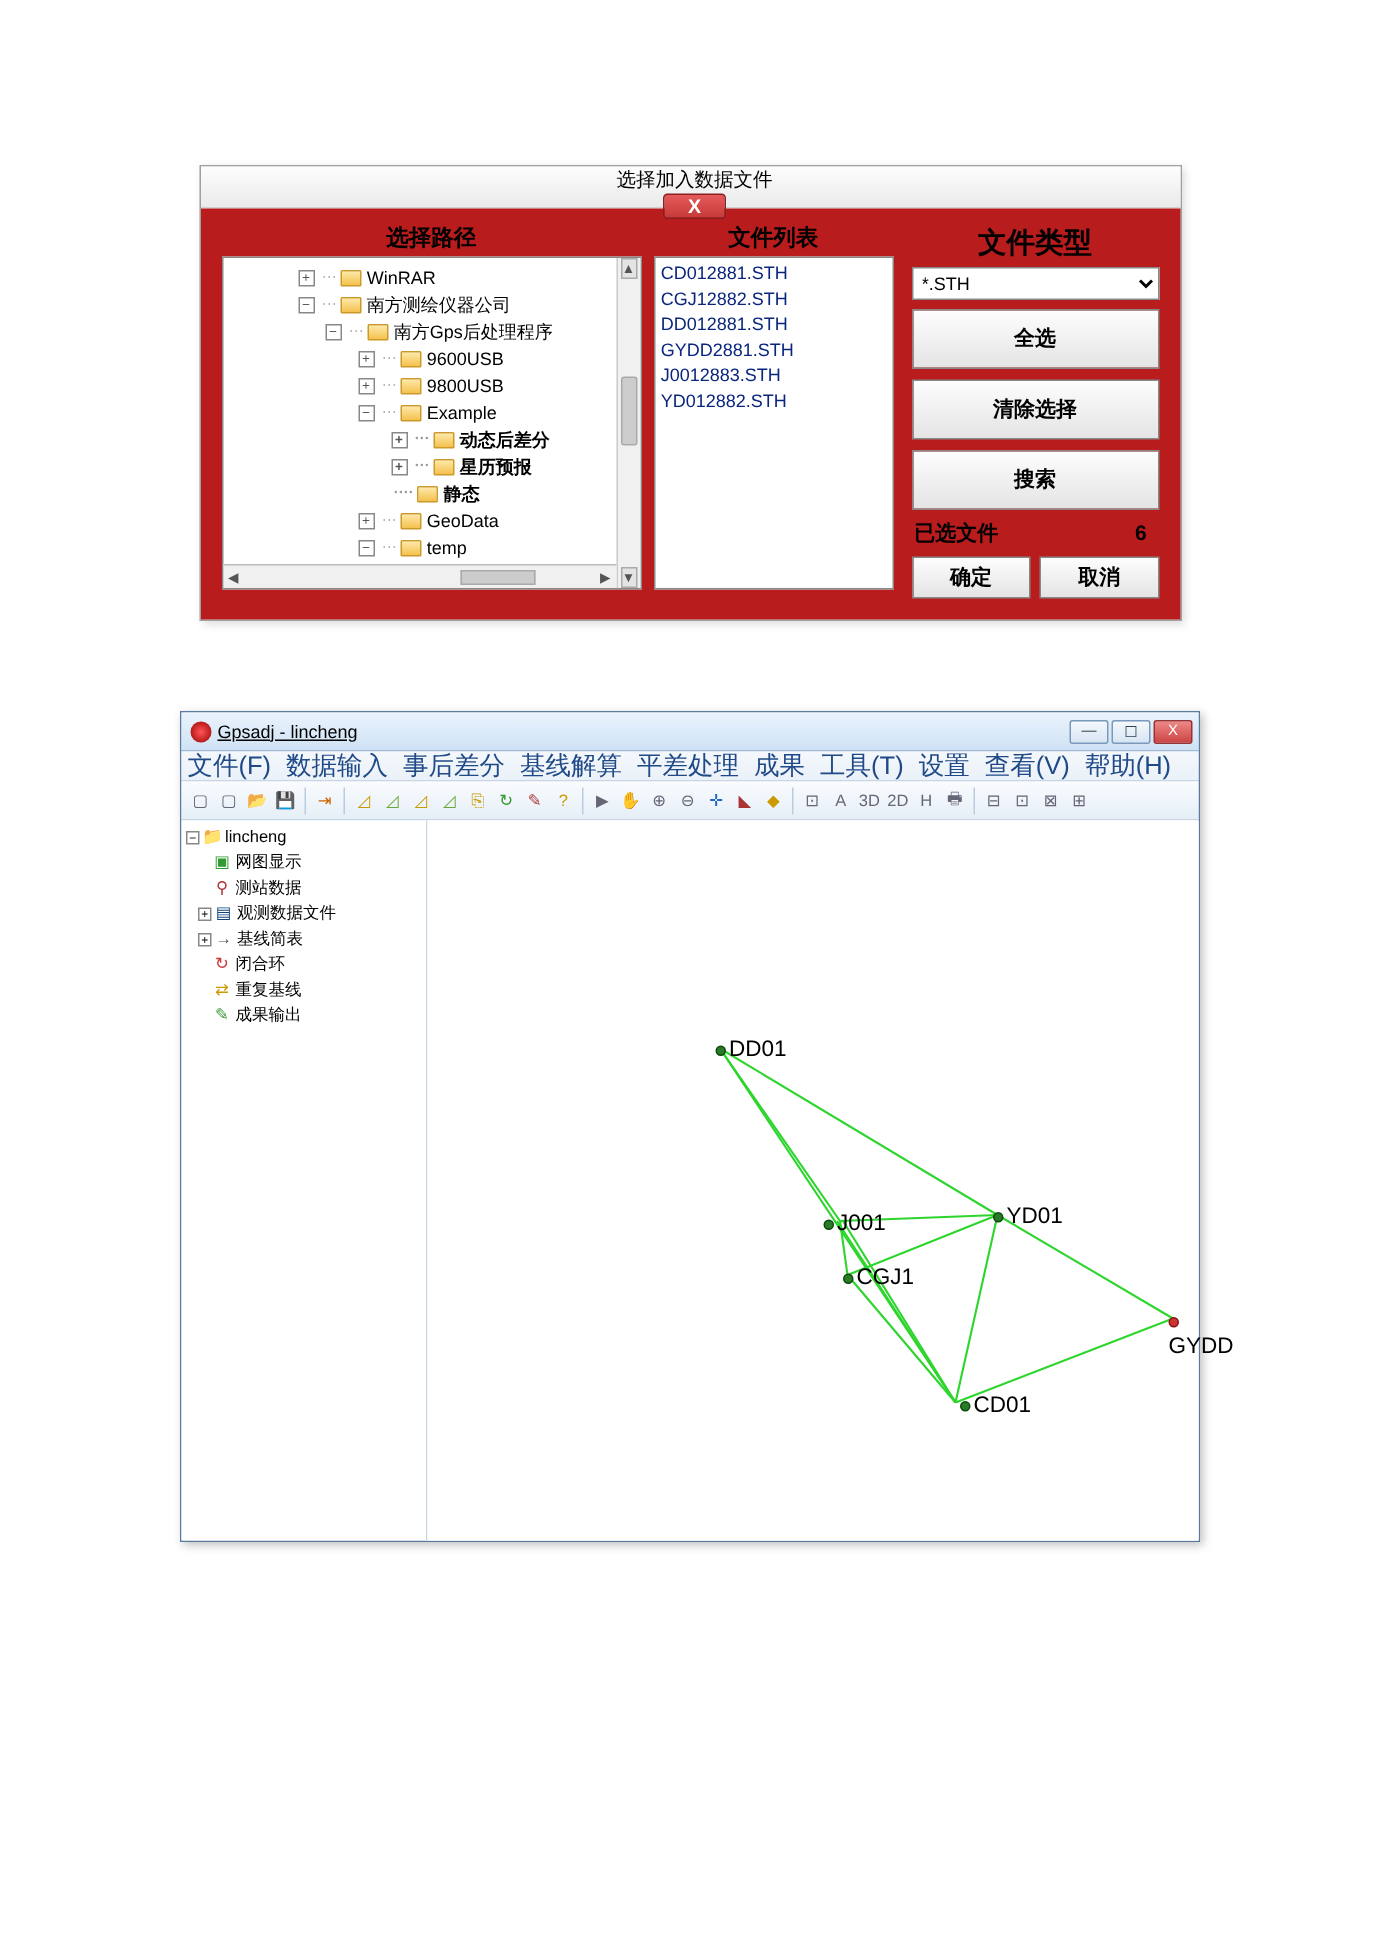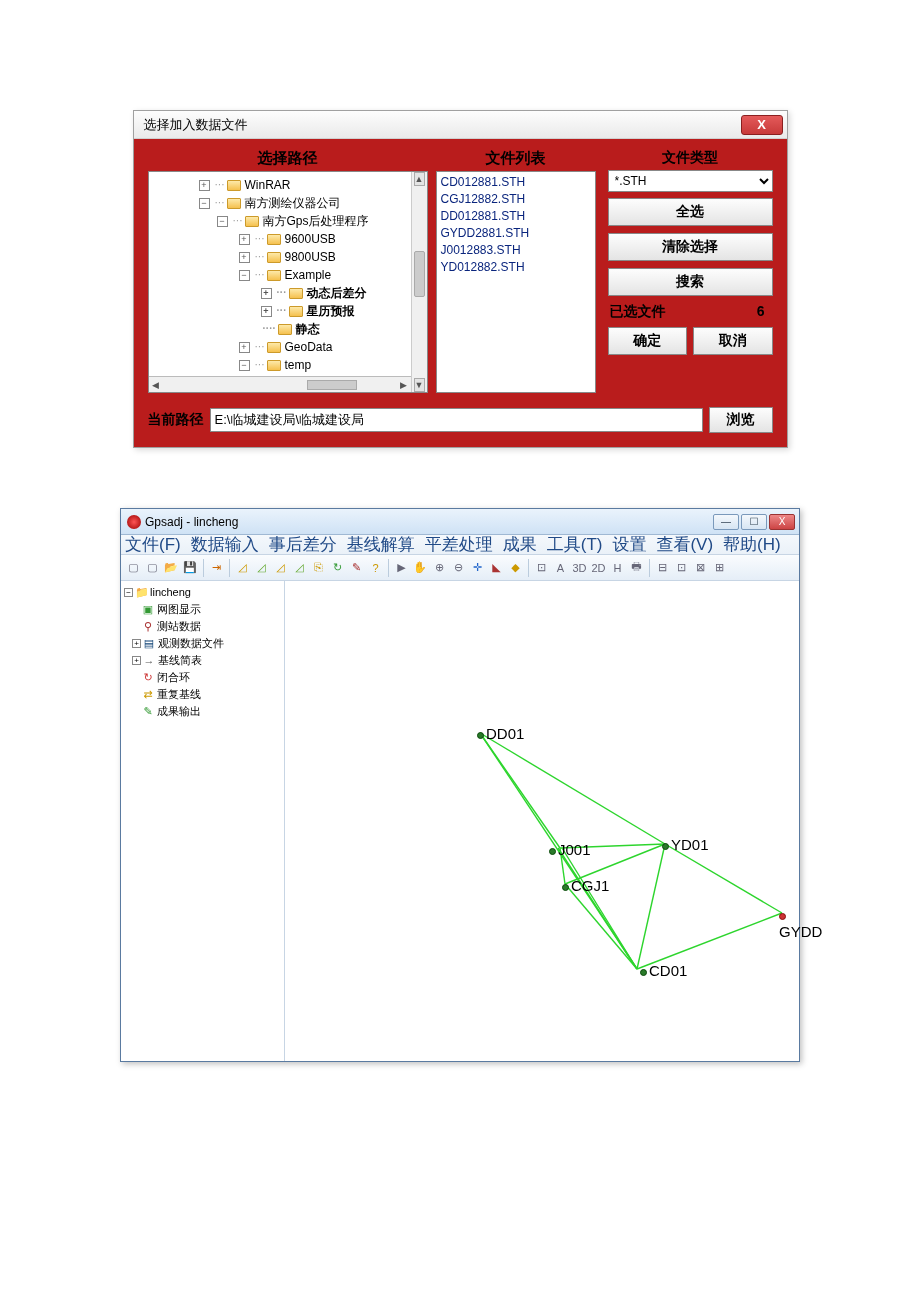--- a/index.html
+++ b/index.html
@@ -1,20 +1,20 @@
 <!DOCTYPE html>
 <html><head>
 <meta charset="utf-8">
 <style>
 * { box-sizing: border-box; margin: 0; padding: 0; font-family: "Microsoft YaHei", SimSun, sans-serif; }
 body { background: #fff; width: 920px; padding: 40px 0 60px 0; }
 
 
 .dialog1 { width: 655px; margin: 70px auto 60px auto; border: 1px solid #a0a0a0; background: #f0f0f0; box-shadow: 2px 2px 6px rgba(0,0,0,.15); }
-.d1-title { height: 28px; background: linear-gradient(#fdfdfd,#eaeaea); display:flex; align-items:center; justify-content:space-between; padding: 0 4px 0 10px; font-size:13px; border-bottom:1px solid #d0d0d0;}
+.d1-title { height: 28px; background: linear-gradient(#fdfdfd,#eaeaea); display:flex; align-items:center; justify-content:space-between; padding: 0 4px 0 10px; font-size:13px; border-bottom:1px solid #d0d0d0;flex-direction:column;}
 .d1-title .close { width:42px; height:20px; background: linear-gradient(#e45a5a,#c83a3a); color:#fff; border:1px solid #8a1f1f; border-radius:3px; display:flex; align-items:center; justify-content:center; font-weight:bold; font-size:13px; cursor:pointer;}
 .d1-body { padding: 10px 14px 14px 14px; background:#b91c1c;}
 .d1-top { display:flex; gap:8px; }
 .col-path { width: 280px; }
 .col-files { width: 160px; }
 .col-right { flex:1; padding-left:4px;}
 .section-head { text-align:center; font-weight:bold; font-size:15px; margin-bottom:3px;}
 .tree-box { border:1px solid #888; background:#fff; height: 222px; overflow:hidden; position:relative;}
 .tree-scroll { position:absolute; right:0; top:0; bottom:0; width:16px; background:#f0f0f0; border-left:1px solid #ccc;}
 .tree-scroll .thumb { position:absolute; left:2px; right:2px; top:36%; height:46px; background:#ccc; border:1px solid #aaa; border-radius:2px;}
@@ -27,36 +27,36 @@
 .tree-row .folder { display:inline-block; width:14px; height:11px; background:linear-gradient(#fde9a9,#f5c14e); border:1px solid #cc9a2a; border-radius:1px; margin-right:4px;}
 .tree-row.bold { font-weight:bold;}
 .ind1{padding-left:46px;} .ind2{padding-left:64px;} .ind3{padding-left:86px;} .ind4{padding-left:108px;}
 .hbar { height:16px; border-top:1px solid #bbb; background:#f0f0f0; position:absolute; left:0; right:16px; bottom:0; display:flex; align-items:center; justify-content:space-between;}
 .hbar span{ width:14px; display:flex; align-items:center; justify-content:center; font-size:9px; color:#555;}
 .hbar .hthumb{ flex:0 0 auto; width:50px; height:10px; background:#ccc; border:1px solid #aaa; margin-left:40%;}
 
 .file-box { border:1px solid #888; background:#fff; height: 222px; overflow:auto; font-size:12px; padding:2px 4px; font-family: Tahoma, sans-serif;}
 .file-box div { color:#0a257d; line-height:17px; cursor:pointer;}
 
-.rlabel { text-align:center; font-weight:bold; font-size:14px; margin-bottom:3px;}
+.rlabel { text-align:center; font-weight:bold; font-size:19px; margin-bottom:3px;}
 .ftype { width:100%; height:22px; border:1px solid #888; font-size:12px; background:#fff; padding:0 2px; margin-bottom:6px;}
-.rbtn { display:block; width:100%; height:28px; border:1px solid #888; background:linear-gradient(#fdfdfd,#e4e4e4); font-size:14px; font-weight:bold; margin-bottom:7px; cursor:pointer;}
+.rbtn { display:block; width:100%; height:40px; border:1px solid #888; background:linear-gradient(#fdfdfd,#e4e4e4); font-size:14px; font-weight:bold; margin-bottom:7px; cursor:pointer;}
 .sel-count { font-size:14px; font-weight:bold; margin:2px 0 6px 0; display:flex; justify-content:space-between; padding:0 8px 0 2px;}
 .btn-row { display:flex; gap:6px;}
 .btn-row button { flex:1; height:28px; border:1px solid #888; background:linear-gradient(#fdfdfd,#e4e4e4); font-size:14px; font-weight:bold; cursor:pointer;}
 
 .d1-bottom { margin-top:14px; display:flex; align-items:center; gap:6px;}
 .d1-bottom .lbl { font-size:14px; font-weight:bold;}
 .d1-bottom input { flex:1; height:24px; border:1px solid #888; background:#fff; font-size:13px; padding:0 4px;}
 .d1-bottom button { width:64px; height:26px; border:1px solid #888; background:linear-gradient(#fdfdfd,#e4e4e4); font-size:14px; font-weight:bold; cursor:pointer;}
 
 
 .win2 { width: 680px; margin: 0 auto; border:1px solid #5a7aa0; background:#fff; box-shadow: 2px 2px 6px rgba(0,0,0,.25);}
 .w2-title { height:26px; background:linear-gradient(#eaf3fc,#cfe2f5); display:flex; align-items:center; justify-content:space-between; padding:0 4px 0 6px; font-size:12px; border-bottom:1px solid #9fb8d3;}
-.w2-title .left { display:flex; align-items:center; gap:4px;}
+.w2-title .left { display:flex; align-items:center; gap:4px;text-decoration:underline;}
 .w2-title .ico { width:14px; height:14px; background:radial-gradient(#f55,#900); border-radius:50%;}
 .w2-btns { display:flex; gap:2px;}
 .w2-btns span { width:26px; height:16px; border:1px solid #7a99bb; border-radius:2px; background:linear-gradient(#f4f8fc,#d7e5f3); display:flex; align-items:center; justify-content:center; font-size:10px; color:#345; cursor:pointer;}
 .w2-btns span.x { background:linear-gradient(#e88,#c44); color:#fff; border-color:#933;}
 .menubar { height:20px; background:linear-gradient(#f4f8fc,#eaf1f8); border-bottom:1px solid #c7d5e4; font-size:17px; color:#204a87; display:flex; align-items:center; padding:0 4px; gap:10px;}
 .menubar span{cursor:pointer;}
 .toolbar { height:26px; background:linear-gradient(#fafcfe,#e5eef7); border-bottom:1px solid #c7d5e4; display:flex; align-items:center; padding:0 4px; gap:2px; font-size:10px; color:#667;}
 .tb-ico { width:17px; height:17px; border:1px solid transparent; display:inline-flex; align-items:center; justify-content:center; cursor:pointer; font-size:11px;}
 .tb-sep { width:1px; height:18px; background:#bcd; margin:0 2px;}
 
@@ -192,25 +192,20 @@
         <button class="rbtn">搜索</button>
         <div class="sel-count">
           <span>已选文件</span>
             <span>6</span>
         </div>
         <div class="btn-row">
           <button>确定</button>
           <button>取消</button>
         </div>
       </div>
-    </div>
-    <div class="d1-bottom">
-      <span class="lbl">当前路径</span>
-      <input type="text" value="E:\临城建设局\临城建设局" style="">
-      <button>浏览</button>
     </div>
   </div>
 </div>
 
 <div class="win2">
   <div class="w2-title">
     <span class="left">
         <span class="ico"></span>
         <span>Gpsadj - lincheng</span>
       </span>

